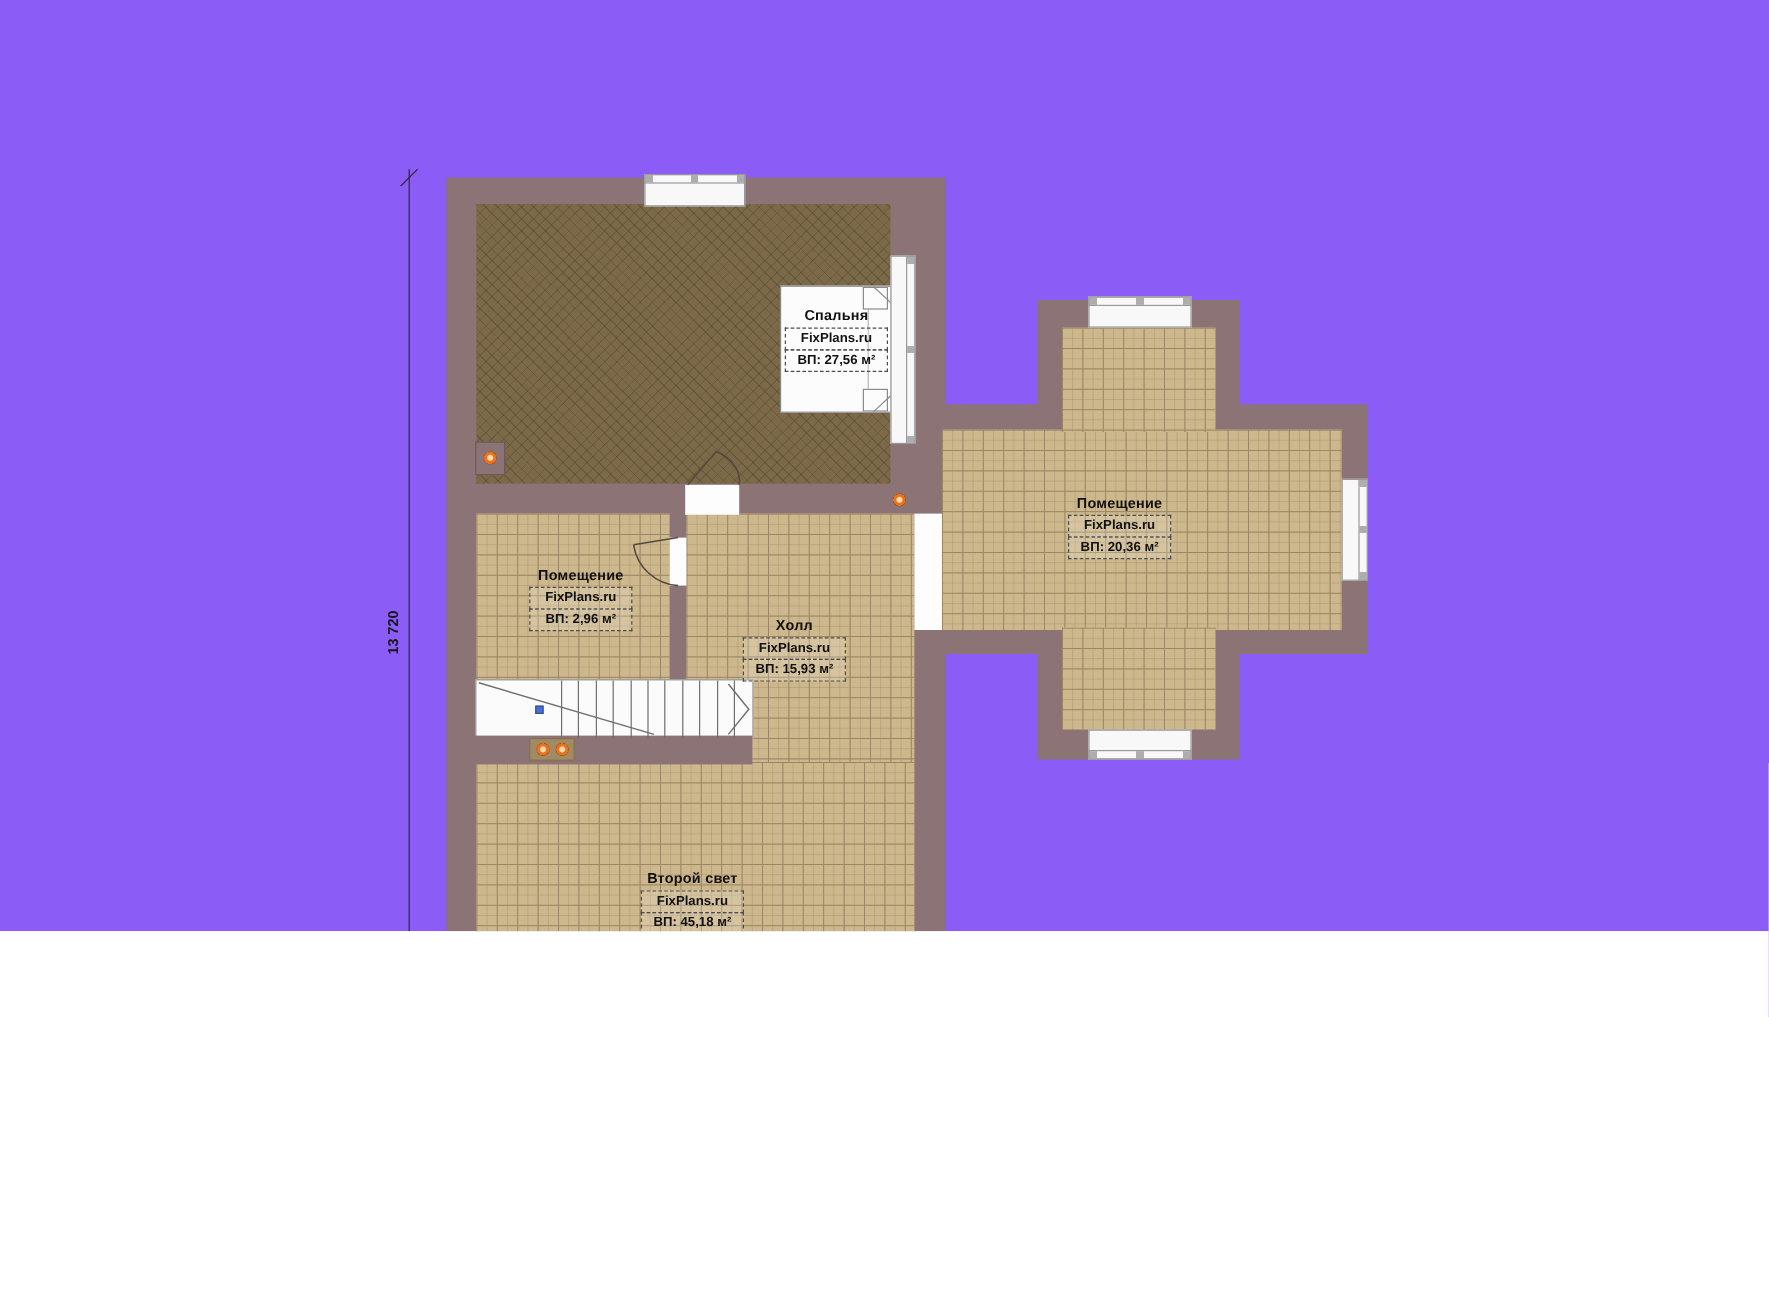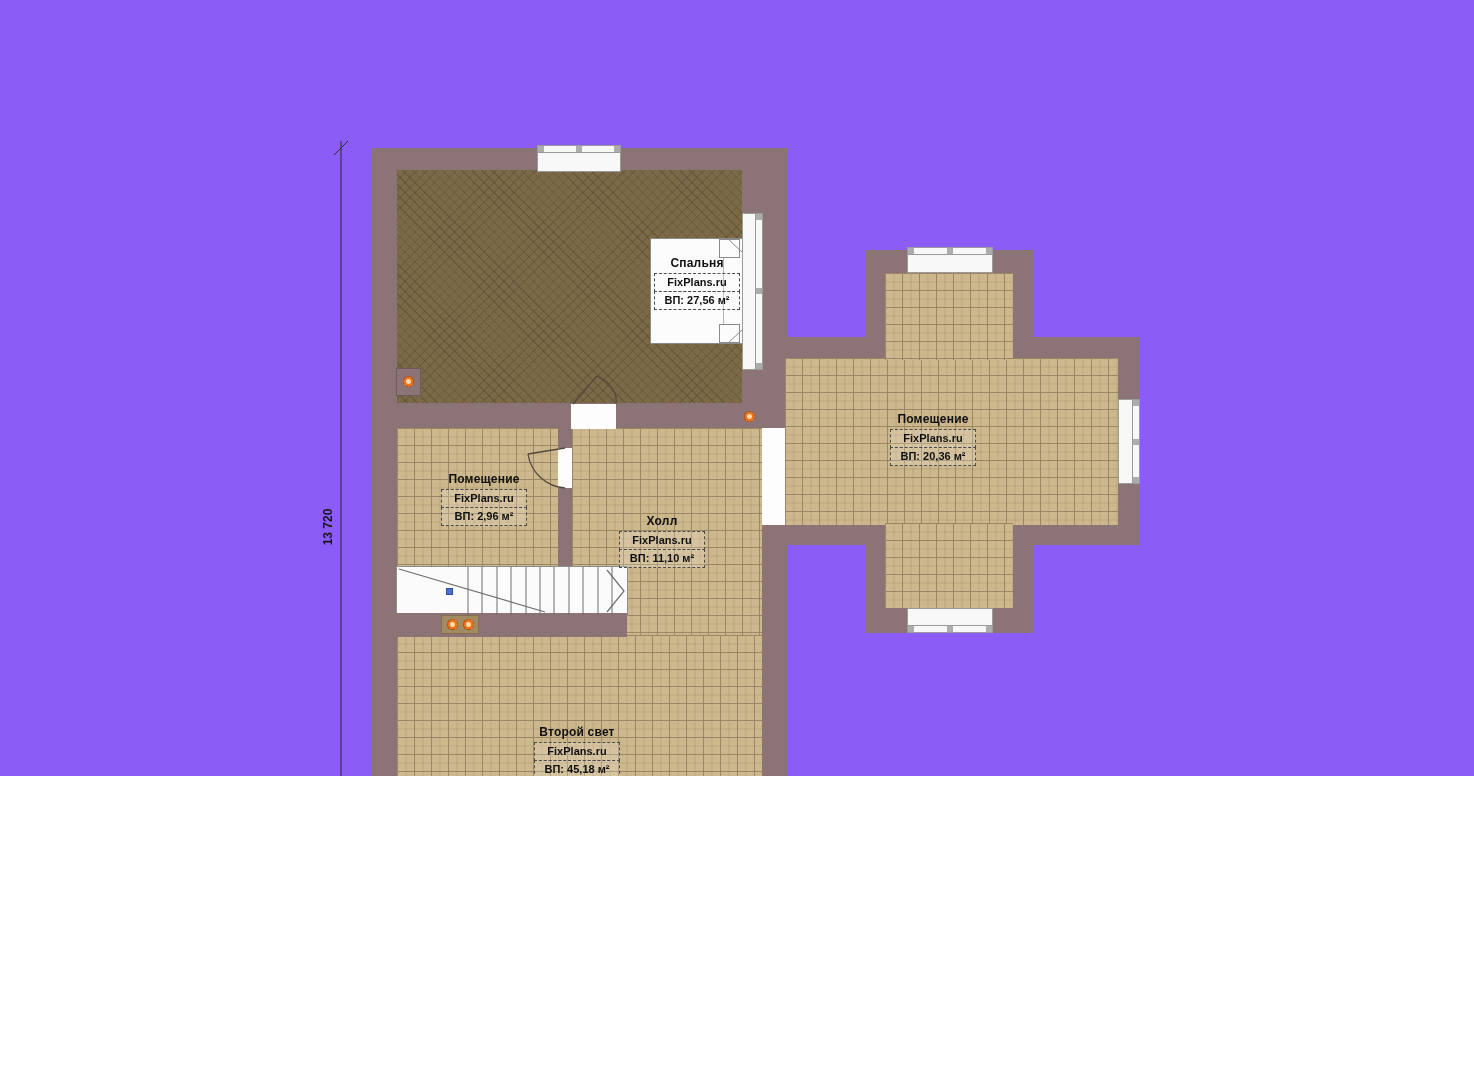--- a/index.html
+++ b/index.html
@@ -177,21 +177,21 @@
     <div class="room-box">
       <div class="room-row">FixPlans.ru</div>
       <div class="room-row">ВП: 2,96 м²</div>
     </div>
   </div>
 
   <div class="room-label" style="left:619px;top:514px;">
     <div class="room-name">Холл</div>
     <div class="room-box">
       <div class="room-row">FixPlans.ru</div>
-      <div class="room-row">ВП: 11,10 м²</div>
+      <div class="room-row">ВП: 15,93 м²</div>
     </div>
   </div>
 
   <div class="room-label" style="left:890px;top:412px;">
     <div class="room-name">Помещение</div>
     <div class="room-box">
       <div class="room-row">FixPlans.ru</div>
       <div class="room-row">ВП: 20,36 м²</div>
     </div>
   </div>

